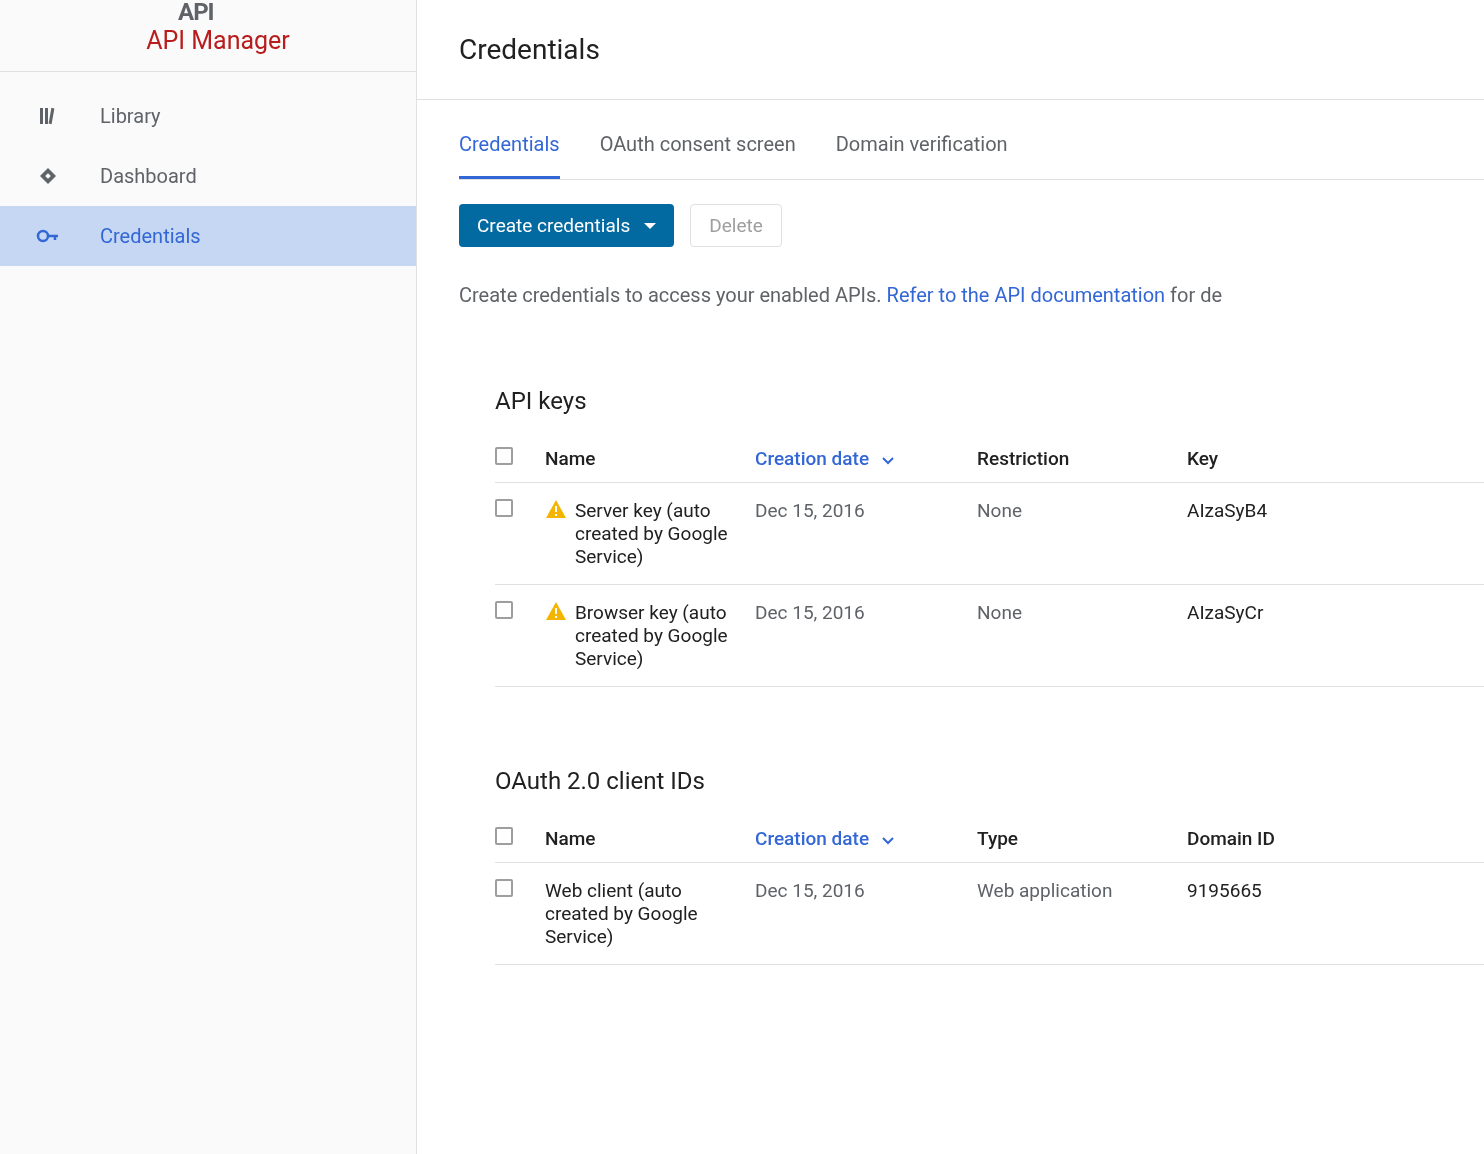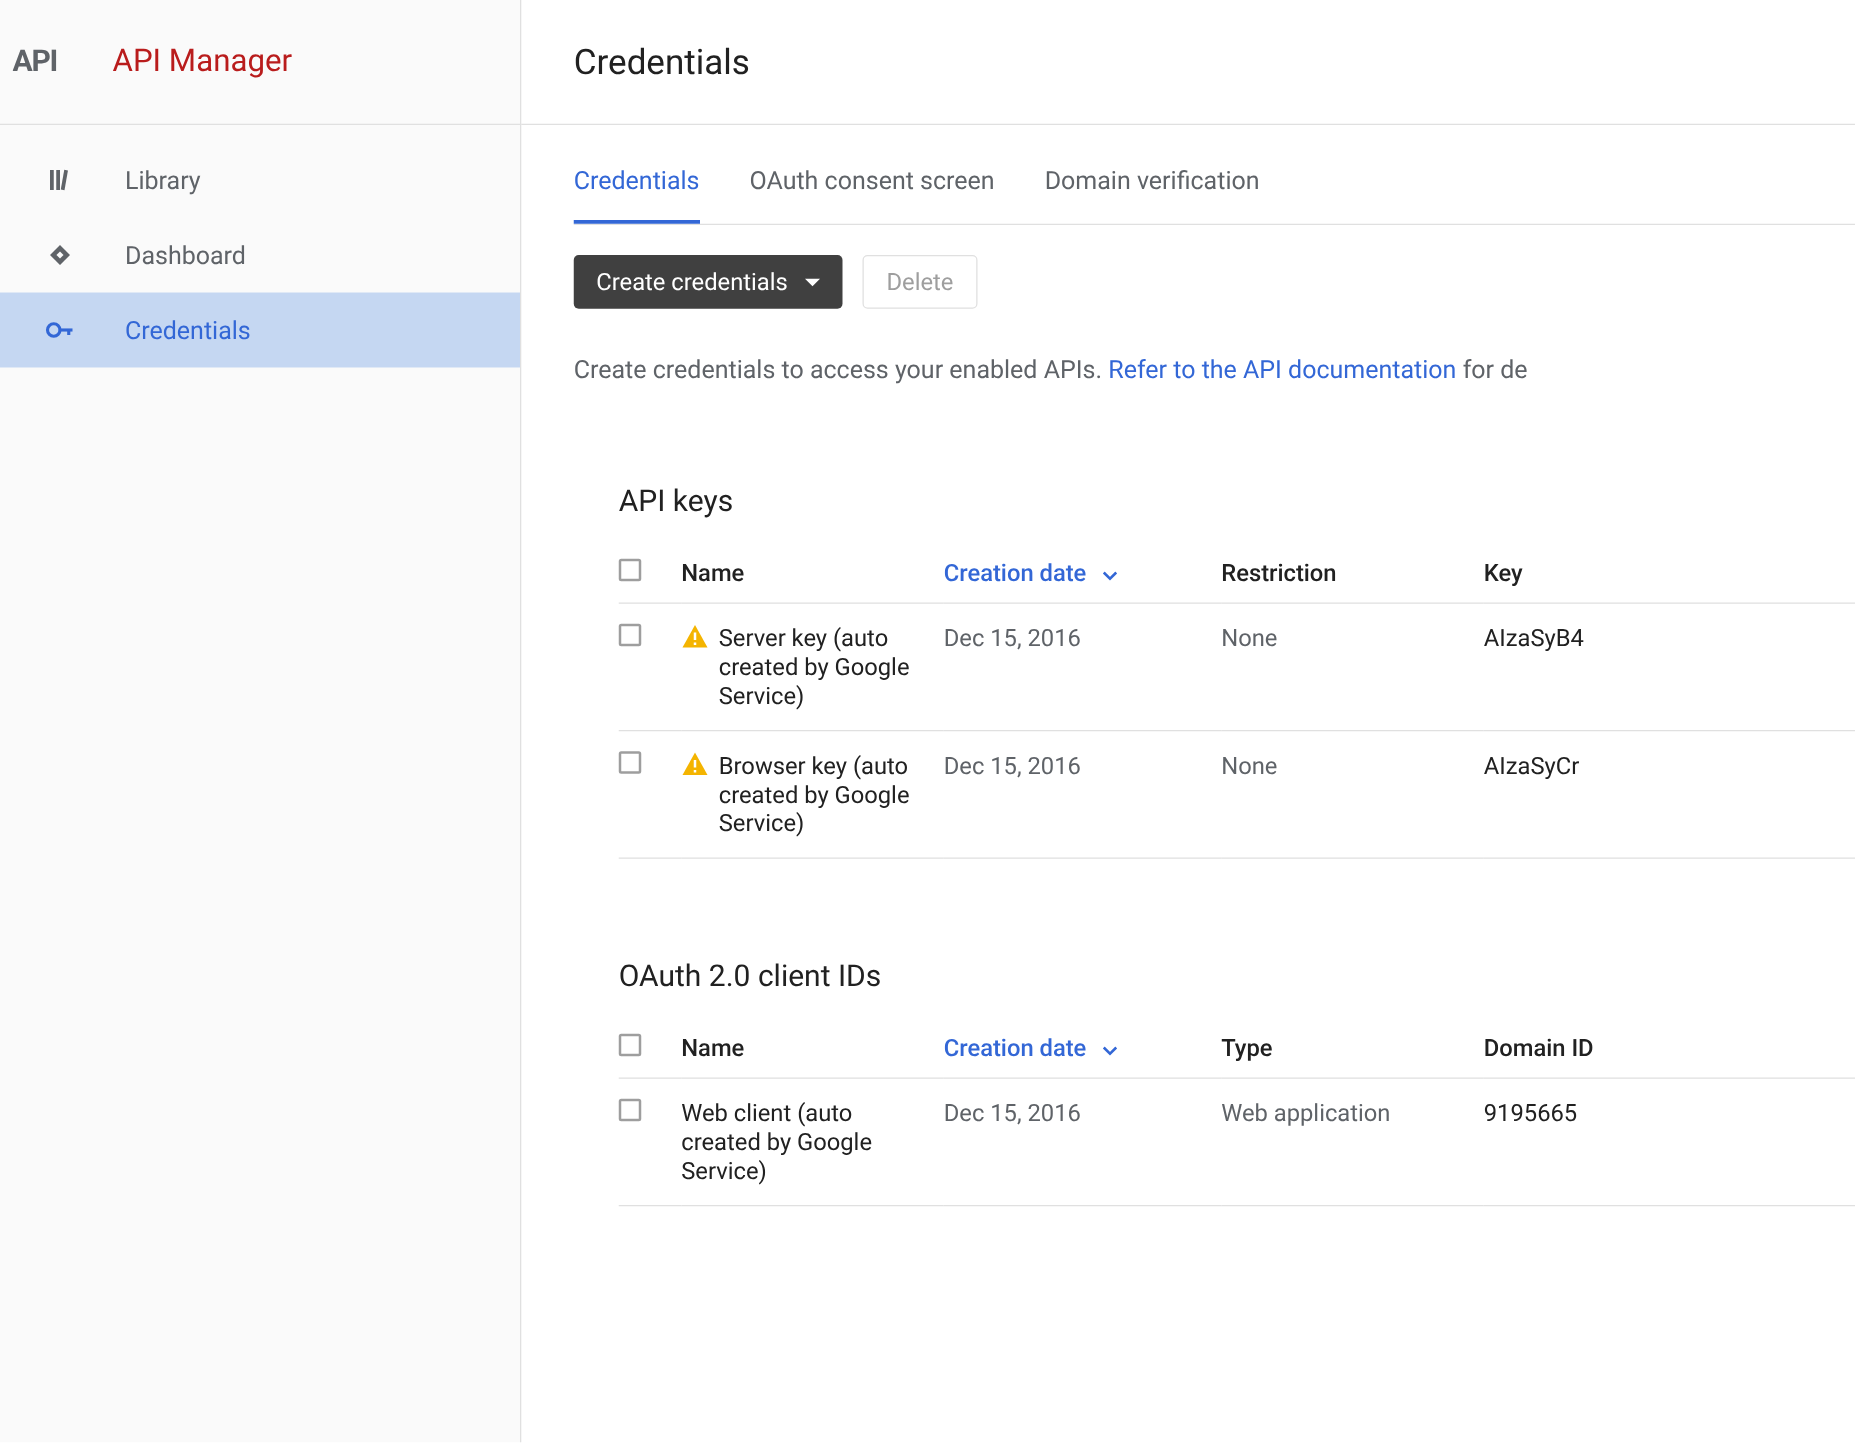--- a/index.html
+++ b/index.html
@@ -22,23 +22,24 @@
     .sidebar {
       width: 417px;
       background: #fafafa;
       border-right: 1px solid #e0e0e0;
       display: flex;
       flex-direction: column;
     }
     .sidebar-header {
       display: flex;
       align-items: center;
-      height: 100px;
-      padding-left: 10px;
-      border-bottom: 1px solid #e0e0e0;
+      height: 72px;
+      padding-left: 20px;
+      border-bottom: 1px solid #e0e0e0;
+      flex-direction: column;
     }
     .api-logo {
       display: flex;
       align-items: center;
       margin-right: 24px;
     }
     .app-title {
       font-size: 25px;
       color: #b91c1c;
       font-weight: 400;
@@ -108,21 +109,21 @@
       color: #3367d6;
       border-bottom: 3px solid #3367d6;
     }
     .action-row {
       display: flex;
       gap: 16px;
       margin-top: 24px;
       align-items: center;
     }
     .btn-primary {
-      background: #404040;
+      background: #0369a1;
       color: #fff;
       border: none;
       border-radius: 4px;
       font-size: 19px;
       padding: 10px 18px;
       cursor: pointer;
       display: flex;
       align-items: center;
       gap: 14px;
     }

